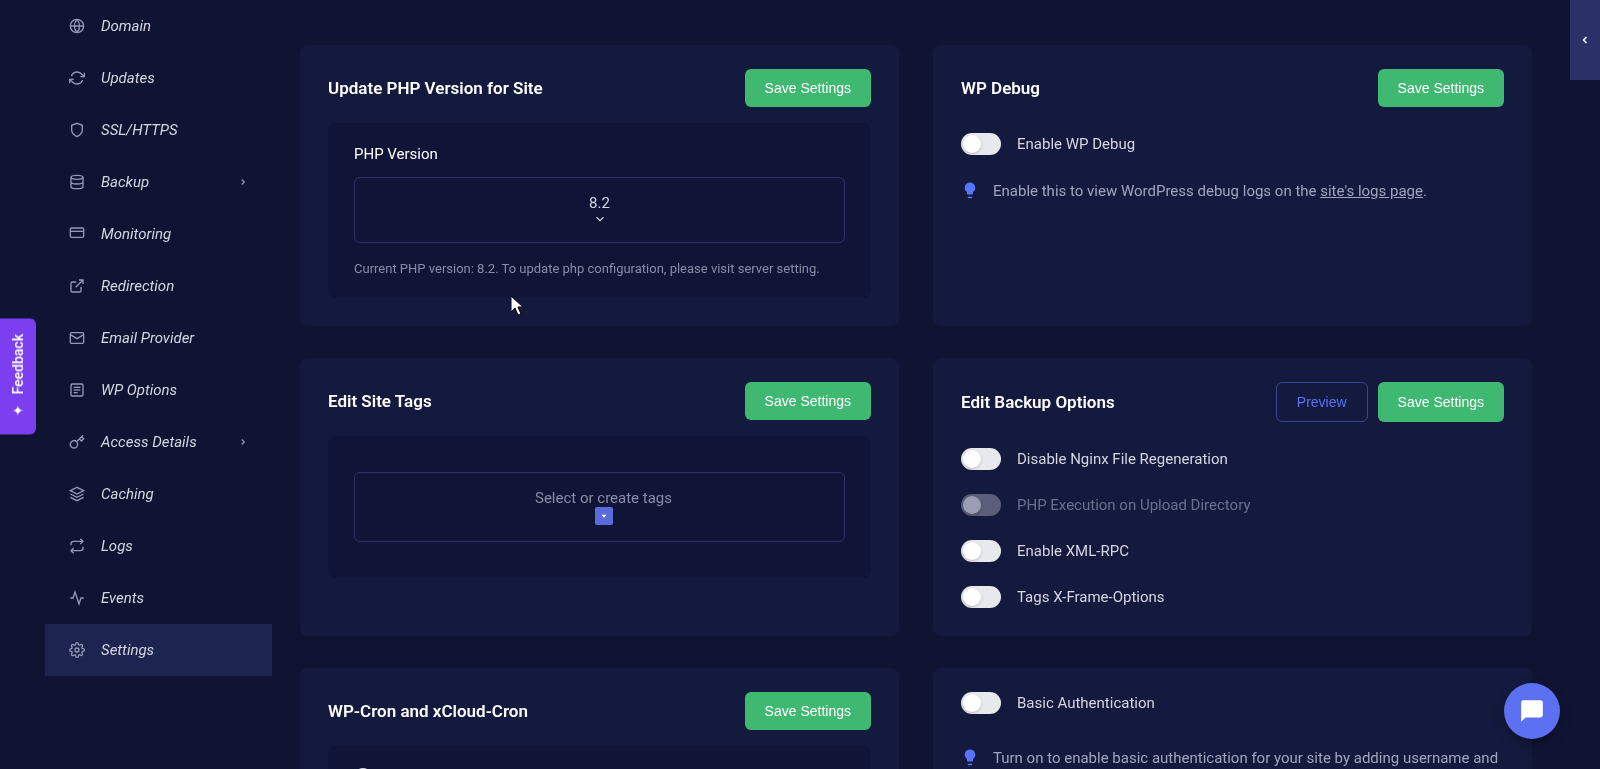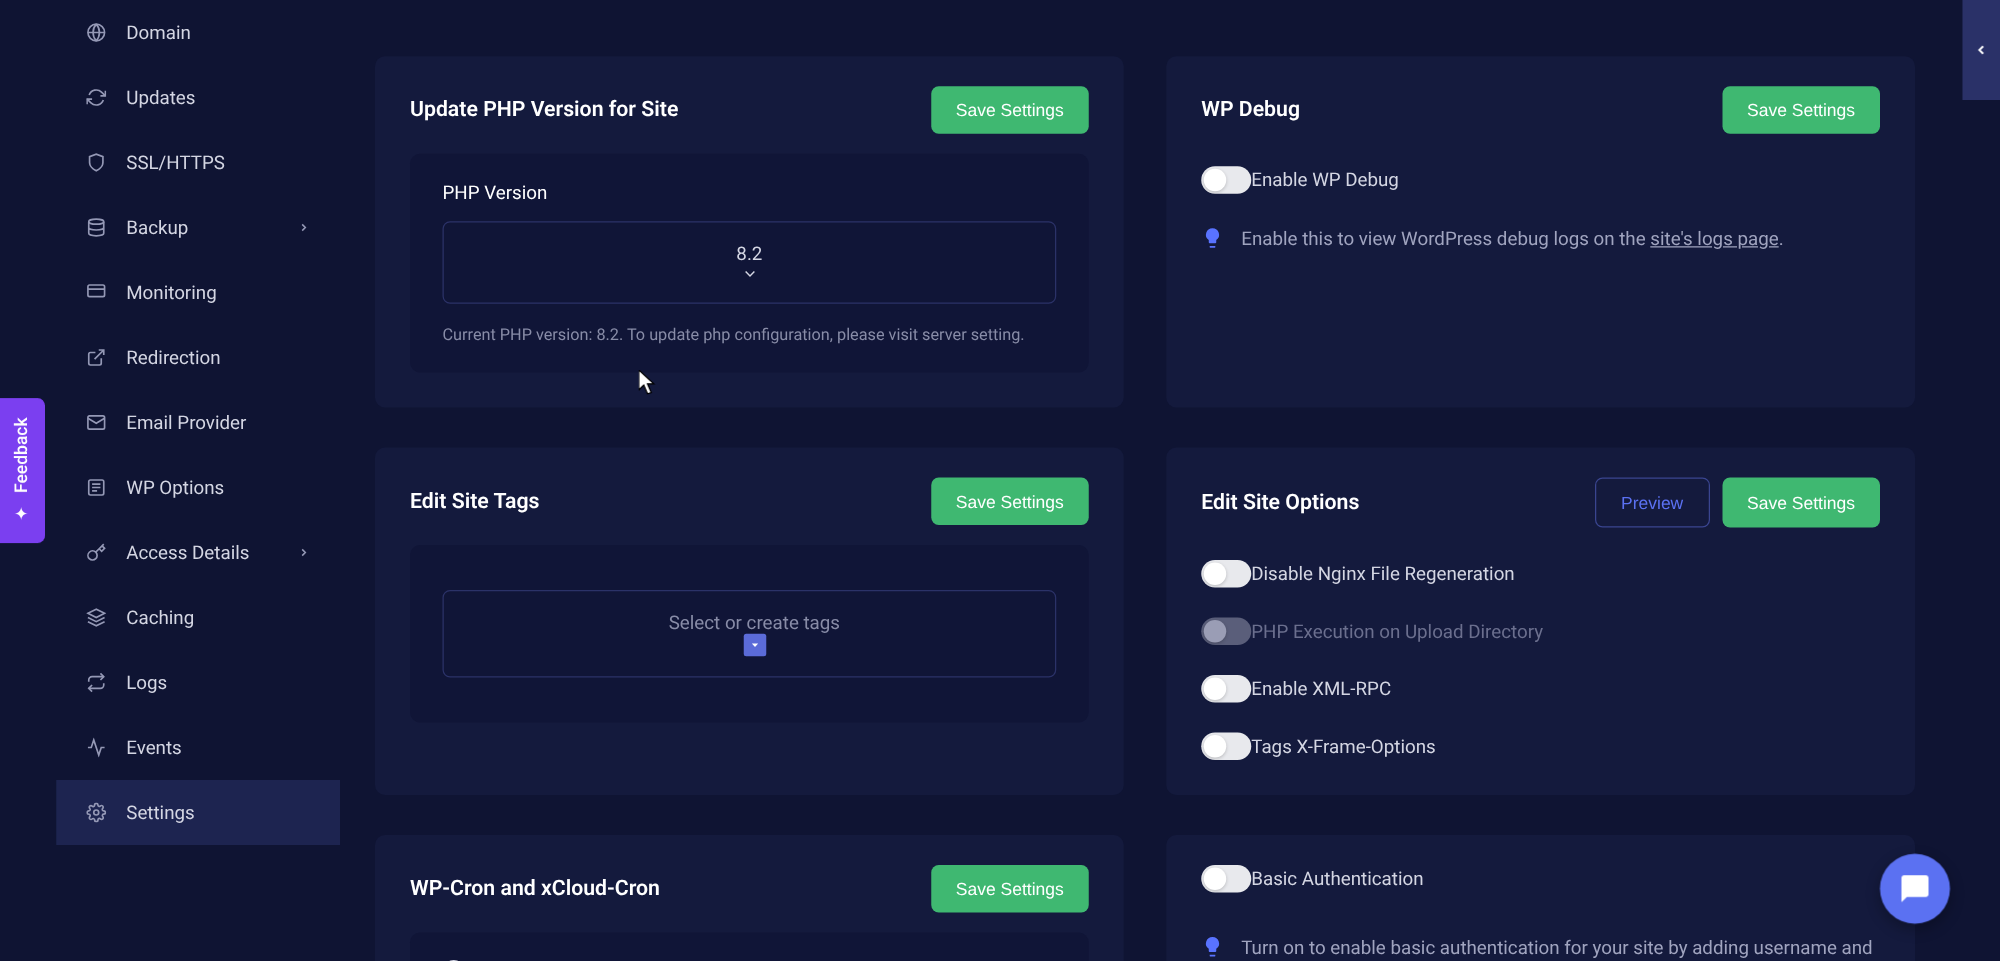--- a/index.html
+++ b/index.html
@@ -20,20 +20,21 @@
       padding-top: 0;
       flex-shrink: 0;
     }
     .nav-item {
       display: flex;
       align-items: center;
       padding: 17px 24px;
       cursor: pointer;
       gap: 16px;
       position: relative;
+      font-style: italic;
     }
     .nav-item.active {
       background: #1d2450;
     }
     .nav-icon {
       width: 16px;
       height: 16px;
       display: flex;
       align-items: center;
       justify-content: center;
@@ -149,20 +150,21 @@
       height: 18px;
       border-radius: 2px;
       display: flex;
       align-items: center;
       justify-content: center;
       color: #fff;
     }
     .toggle-row {
       display: flex;
       align-items: center;
+      gap: 16px;
       margin-bottom: 24px;
     }
     .toggle-row:last-child { margin-bottom: 0; }
     .toggle {
       width: 40px;
       height: 22px;
       background: #e8e9ed;
       border-radius: 11px;
       position: relative;
       cursor: pointer;
@@ -475,21 +477,21 @@
                 <svg width="10" height="10" viewBox="0 0 24 24" fill="currentColor">
                   <polygon points="6 9 18 9 12 16"></polygon>
                 </svg>
               </span>
           </div>
         </div>
       </div>
 
       <div class="card">
         <div class="card-header">
-          <div class="card-title">Edit Site Options</div>
+          <div class="card-title">Edit Backup Options</div>
           <div class="card-header-actions">
             <button class="btn-preview">Preview</button>
             <button class="btn-save">Save Settings</button>
           </div>
         </div>
         <div class="card-body-simple">
           <div class="toggle-row">
             <div class="toggle">
                 <div class="toggle-knob"></div>
               </div>

